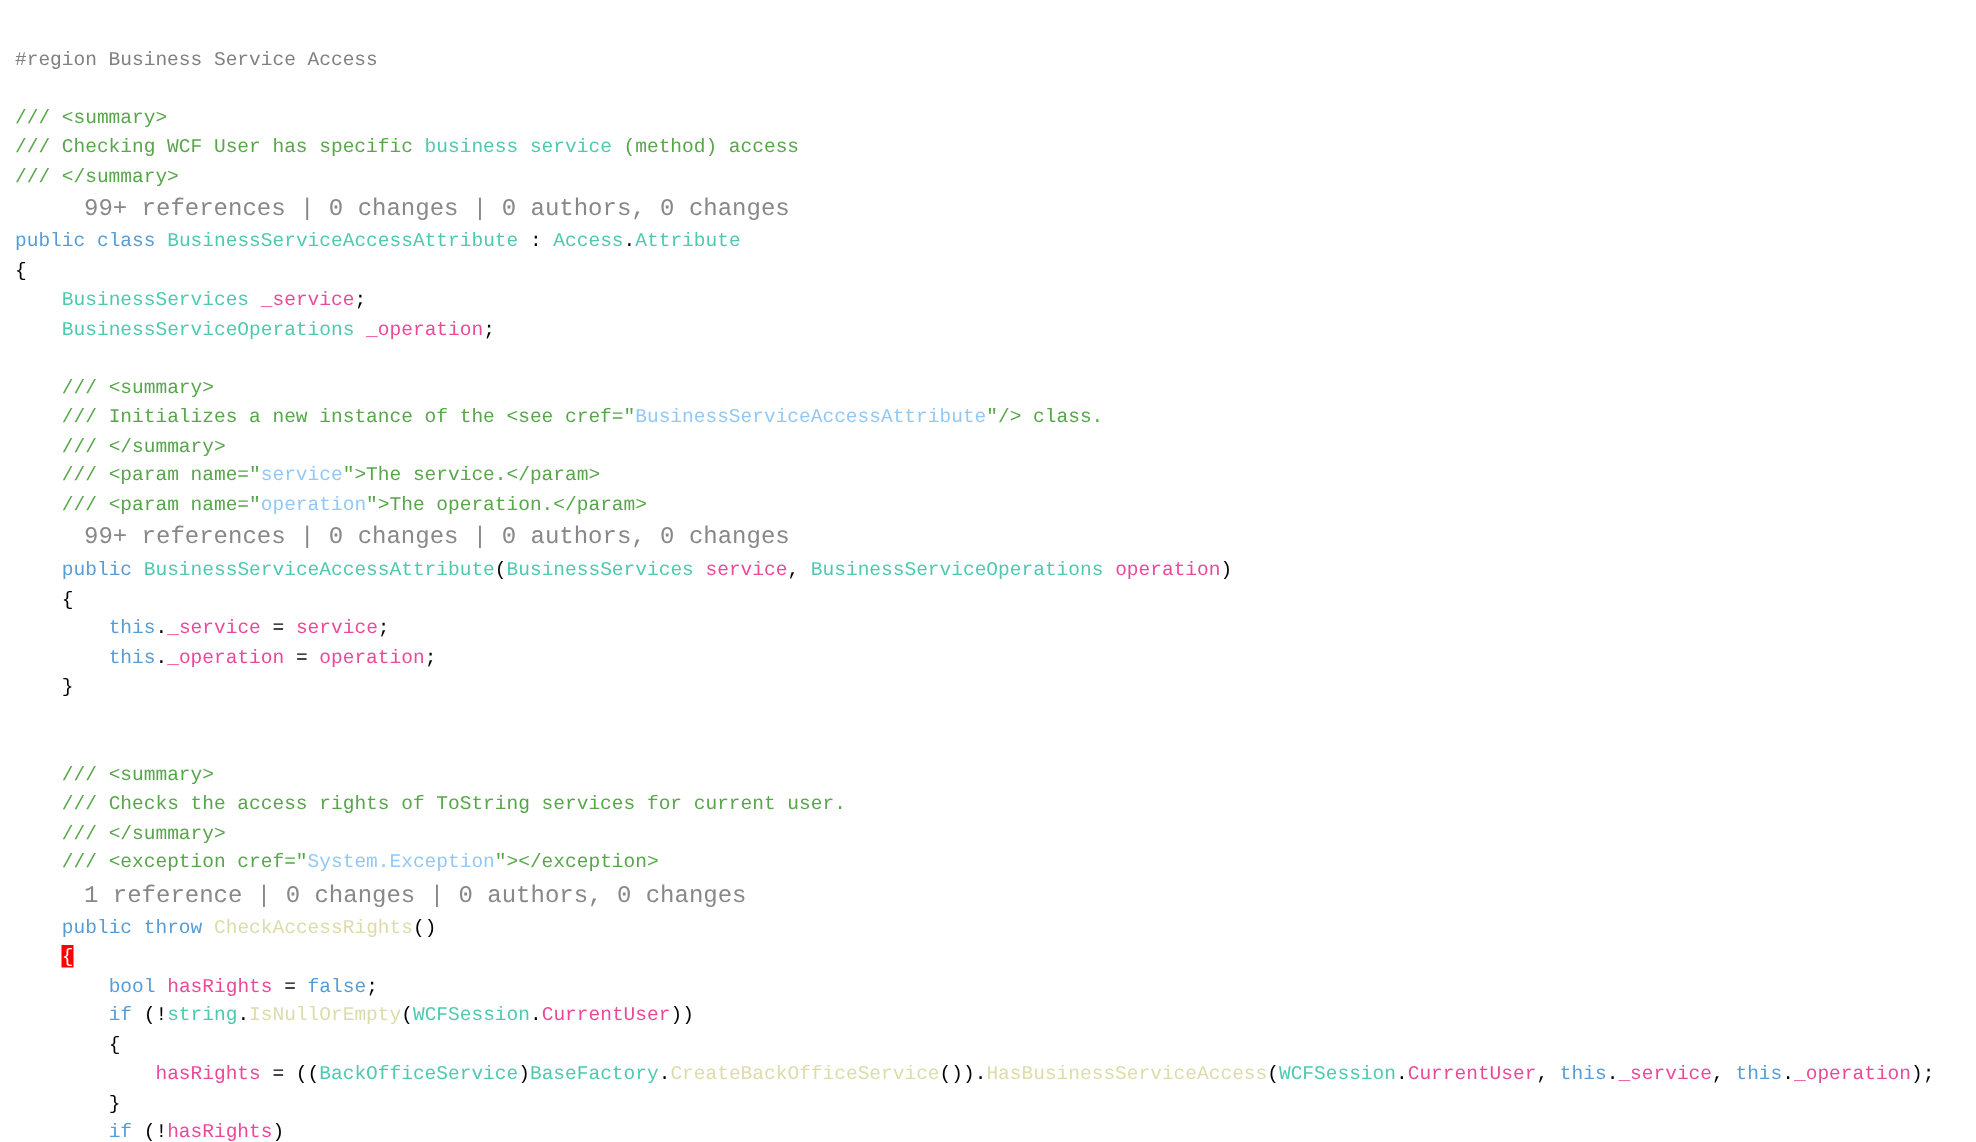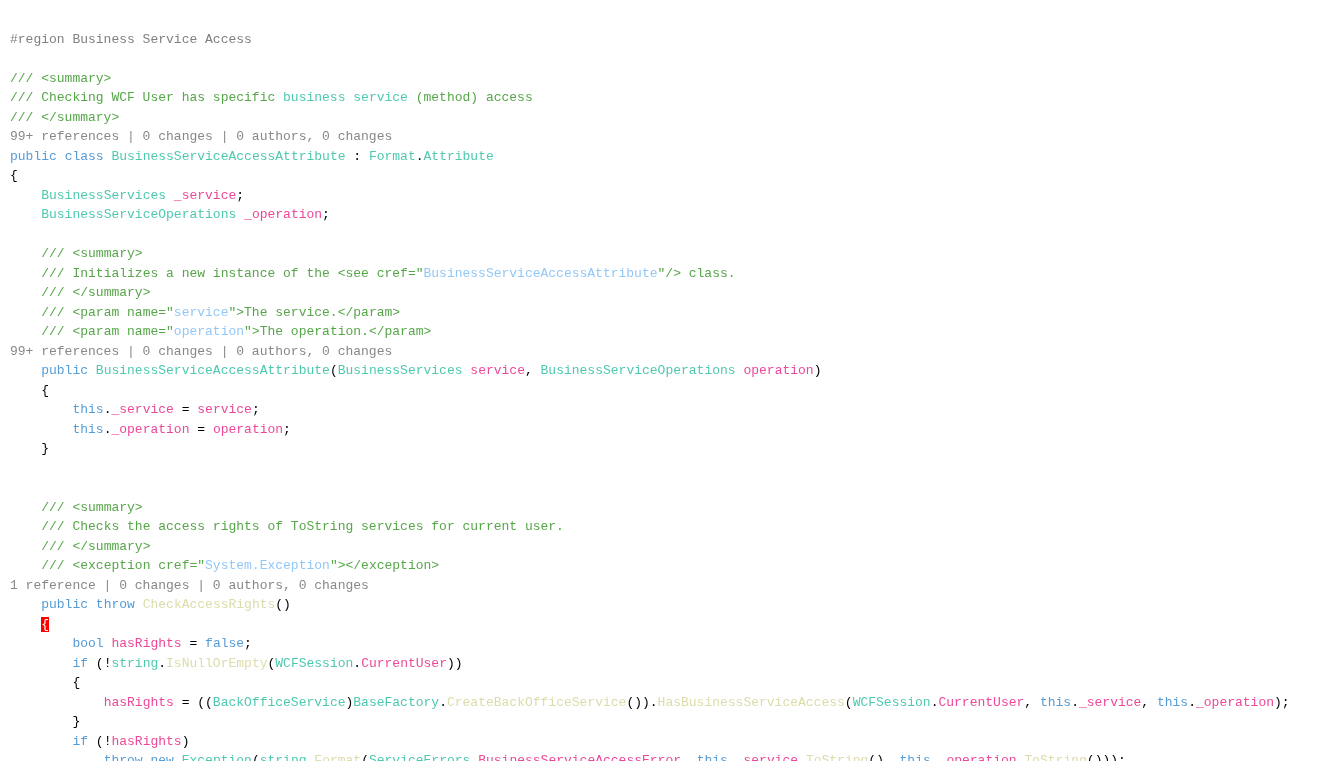--- a/index.html
+++ b/index.html
@@ -14,39 +14,39 @@
       line-height: 1.5;
       color: #000000;
       padding: 10px 0 10px 10px;
       width: 1317px;
       min-height: 761px;
       overflow-x: auto;
     }
     .code-container {
       white-space: pre;
     }
-    .c-meta { color: #888888; font-size: 13px; }
+    .c-meta { color: #888888; font-size: 16px; margin-left: 46px; }
     .c-keyword { color: #569cd6; }
     .c-comment { color: #57a64a; margin-top: 30px; }
     .c-type { color: #4ec9b0; }
     .c-param { color: #ec4899; }
     .region-marker { color: #808080; }
     .brace-error { background-color: #ff0000; color: #ffffff; }
   </style>
 </head>
 <body>
 
 <div class="code-container">
 <span class="region-marker">#region Business Service Access</span>
 
 <span class="c-comment">/// &lt;summary&gt;</span>
 <span class="c-comment">/// Checking WCF User has specific <span class="c-keyword" style="color:#4ec9b0;font-weight:normal;text-align:center;">business</span> <span class="c-keyword" style="color:#4ec9b0;font-weight:normal;">service</span> (method) access</span>
 <span class="c-comment">/// &lt;/summary&gt;</span>
 <span class="c-meta">99+ references | 0 changes | 0 authors, 0 changes</span>
-<span><span class="c-keyword">public</span> <span class="c-keyword">class</span> <span class="c-type">BusinessServiceAccessAttribute</span> : <span class="c-type">Format</span>.<span class="c-type">Attribute</span></span>
+<span><span class="c-keyword">public</span> <span class="c-keyword">class</span> <span class="c-type">BusinessServiceAccessAttribute</span> : <span class="c-type">Access</span>.<span class="c-type">Attribute</span></span>
 <span>{</span>
     <span><span class="c-type">BusinessServices</span> <span class="c-param">_service</span>;</span>
     <span><span class="c-type">BusinessServiceOperations</span> <span class="c-param">_operation</span>;</span>
 
     <span class="c-comment">/// &lt;summary&gt;</span>
     <span class="c-comment">/// Initializes a new instance of the &lt;see cref="<span style="color:#92c8f7;">BusinessServiceAccessAttribute</span>"/&gt; class.</span>
     <span class="c-comment">/// &lt;/summary&gt;</span>
     <span class="c-comment">/// &lt;param name="<span style="color:#92c8f7;">service</span>"&gt;The service.&lt;/param&gt;</span>
     <span class="c-comment">/// &lt;param name="<span style="color:#92c8f7;">operation</span>"&gt;The operation.&lt;/param&gt;</span>
 <span class="c-meta">99+ references | 0 changes | 0 authors, 0 changes</span>

